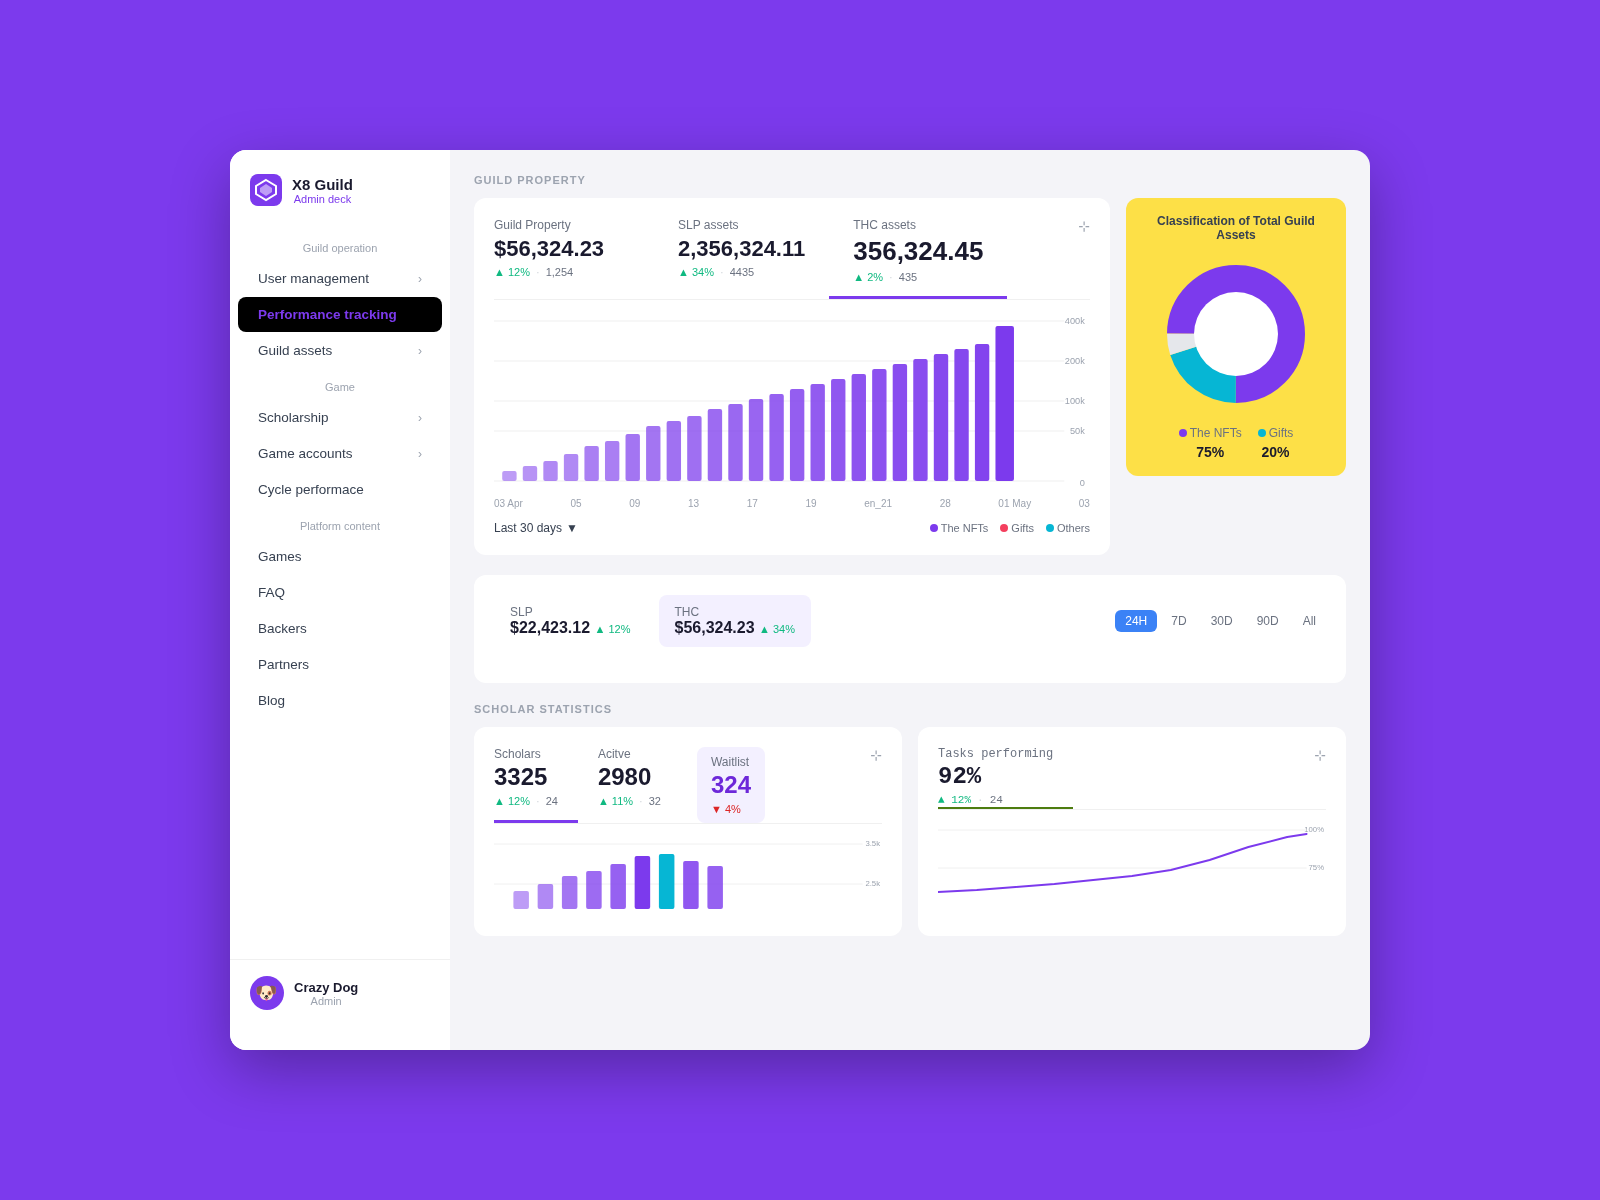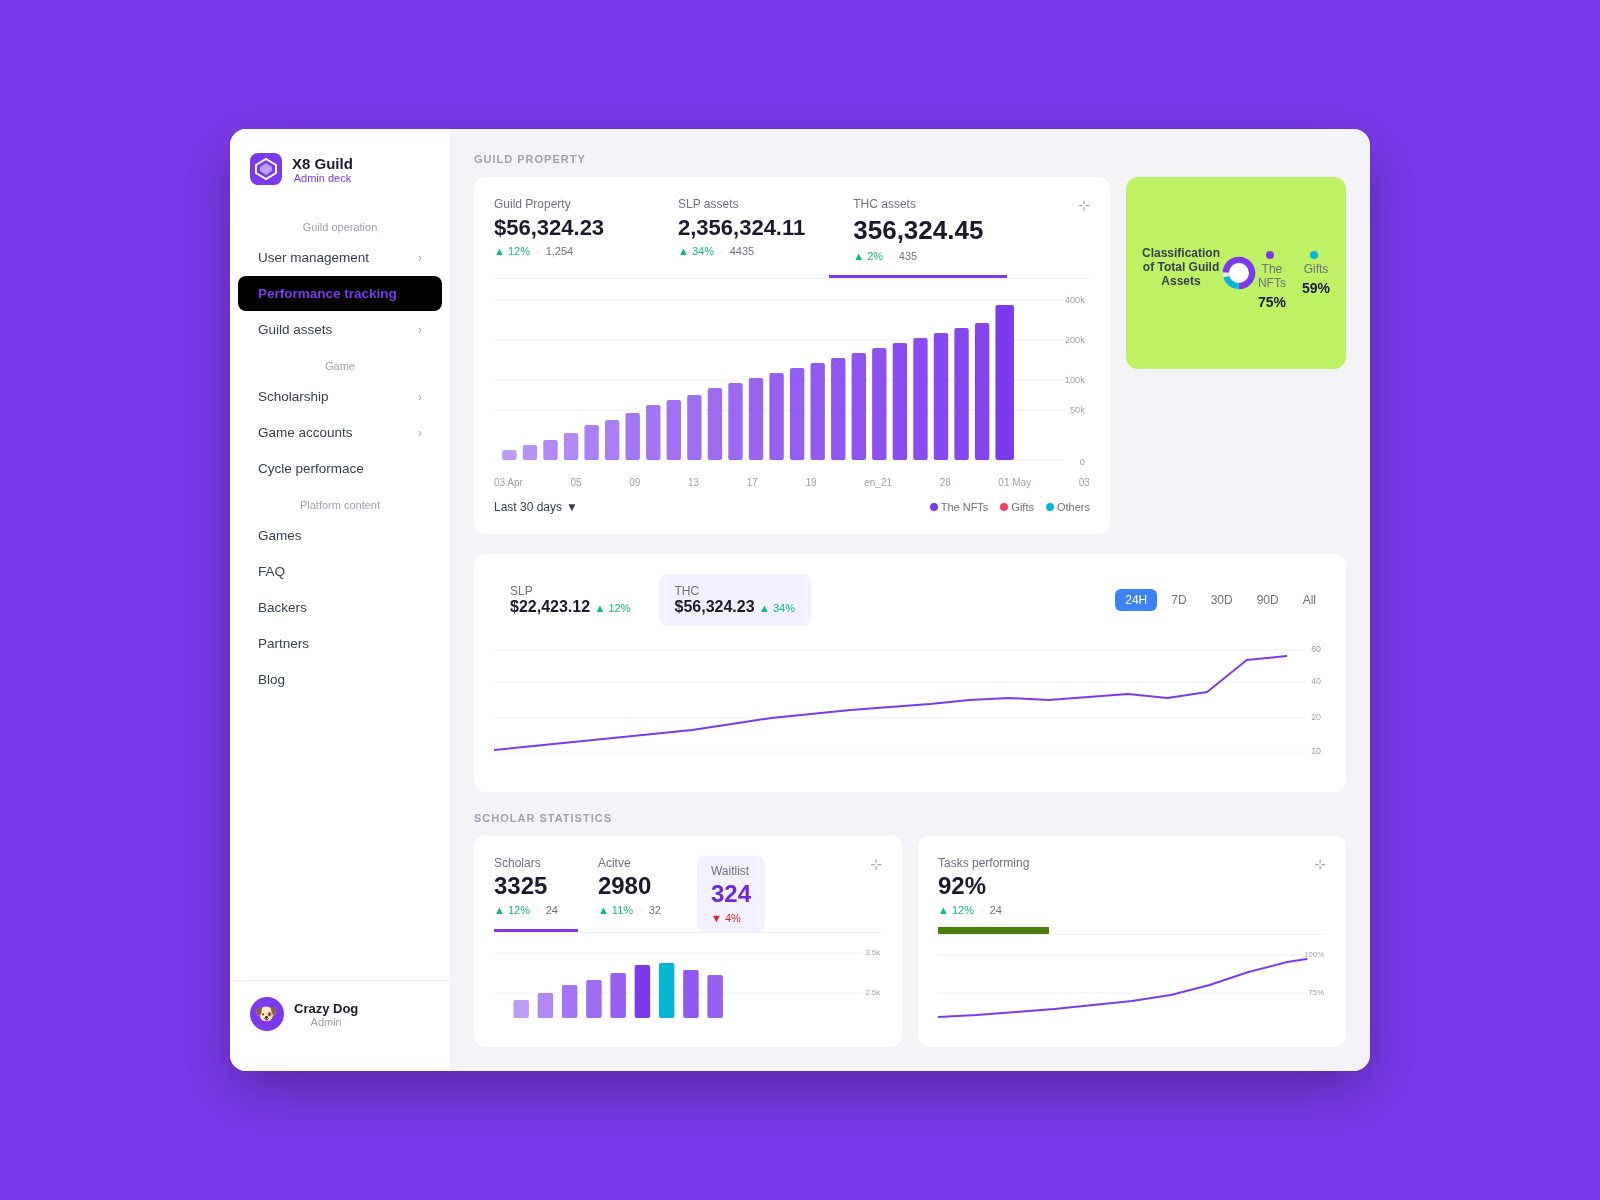--- a/index.html
+++ b/index.html
@@ -175,25 +175,25 @@
     .legend-dot {
       display: inline-block;
       width: 8px;
       height: 8px;
       border-radius: 50%;
       margin-right: 3px;
     }
     
     .donut-section {
       width: 220px;
-      background: #bef264;
+      background: #fde047;
       border-radius: 12px;
       padding: 16px;
       display: flex;
-      flex-direction: row;
+      flex-direction: column;
       align-items: center;
     }
     .donut-title { font-size: 12px; color: #374151; font-weight: 600; text-align: center; margin-bottom: 12px; }
     .donut-legend {
       display: flex;
       gap: 16px;
       margin-top: 12px;
       font-size: 12px;
       color: #6b7280;
     }
@@ -458,21 +458,21 @@
             <circle cx="80" cy="80" r="55" fill="none" stroke="#e5e7eb" stroke-width="28" stroke-dasharray="17.3 328.1" stroke-dashoffset="-241.8" transform="rotate(-90 80 80)"></circle>
             <circle cx="80" cy="80" r="42" fill="white"></circle>
           </svg>
           <div class="donut-legend">
             <div class="donut-legend-item">
               <span><span class="legend-dot" style="background:#7c3aed;"></span>The NFTs</span>
               <span class="donut-legend-pct">75%</span>
             </div>
             <div class="donut-legend-item">
               <span><span class="legend-dot" style="background:#06b6d4;"></span>Gifts</span>
-              <span class="donut-legend-pct">59%</span>
+              <span class="donut-legend-pct">20%</span>
             </div>
           </div>
         </div>
       </div>
     </div>
 
     <div class="line-chart-section">
       <div class="slp-thc-row">
         <div class="slp-card">
           <div class="mini-label">SLP</div>
@@ -484,35 +484,20 @@
           <span class="mini-value">$56,324.23</span>
           <span class="mini-change"> ▲ 34%</span>
         </div>
         <div class="time-filter">
           <button class="time-btn active">24H</button>
           <button class="time-btn">7D</button>
           <button class="time-btn">30D</button>
           <button class="time-btn">90D</button>
           <button class="time-btn">All</button>
         </div>
-      </div>
-      <div class="line-chart-container">
-        <svg width="100%" height="130" viewBox="0 0 840 130" preserveAspectRatio="none">
-
-          <text x="835" y="10" font-size="9" fill="#9ca3af" text-anchor="end">60</text>
-          <text x="835" y="42" font-size="9" fill="#9ca3af" text-anchor="end">40</text>
-          <text x="835" y="78" font-size="9" fill="#9ca3af" text-anchor="end">20</text>
-          <text x="835" y="112" font-size="9" fill="#9ca3af" text-anchor="end">10</text>
-          <line x1="0" y1="8" x2="820" y2="8" stroke="#f0f0f0" stroke-width="1"></line>
-          <line x1="0" y1="40" x2="820" y2="40" stroke="#f0f0f0" stroke-width="1"></line>
-          <line x1="0" y1="76" x2="820" y2="76" stroke="#f0f0f0" stroke-width="1"></line>
-          <line x1="0" y1="110" x2="820" y2="110" stroke="#f0f0f0" stroke-width="1"></line>
-
-          <polyline points="0,108 40,104 80,100 120,96 160,92 200,88 240,82 280,76 320,72 360,68 400,65 440,62 480,58 520,56 560,58 600,55 640,52 680,56 720,50 760,18 800,14" fill="none" stroke="#7c3aed" stroke-width="2" stroke-linejoin="round" stroke-linecap="round"></polyline>
-        </svg>
       </div>
     </div>
 
     <div>
       <div class="section-title">SCHOLAR STATISTICS</div>
       <div class="scholar-section">
 
         <div class="scholar-card">
           <div class="scholar-stats-row">
             <div class="scholar-stat" style="border-bottom:3px solid #7c3aed;padding-bottom:9px;">
@@ -561,21 +546,21 @@
 
               <rect x="170" y="18" width="16" height="55" rx="2" fill="#06b6d4"></rect>
               <rect x="195" y="25" width="16" height="48" rx="2" fill="#7c3aed" opacity="0.85"></rect>
               <rect x="220" y="30" width="16" height="43" rx="2" fill="#7c3aed" opacity="0.8"></rect>
             </svg>
           </div>
         </div>
 
         <div class="scholar-card">
           <div class="scholar-stats-row">
-            <div class="scholar-stat" style="border-bottom:7px solid #4d7c0f;padding-bottom:11px;">
+            <div class="scholar-stat" style="border-bottom:2px solid #4d7c0f;padding-bottom:1px;font-family:Liberation Mono, monospace;">
               <div class="scholar-stat-label">Tasks performing</div>
               <div class="scholar-stat-value">92%</div>
               <div class="stat-change">
                 <span class="up">▲ 12%</span>
                 <span class="dot">·</span>
                 <span>24</span>
               </div>
             </div>
             <span class="external-icon">⊹</span>
           </div>

